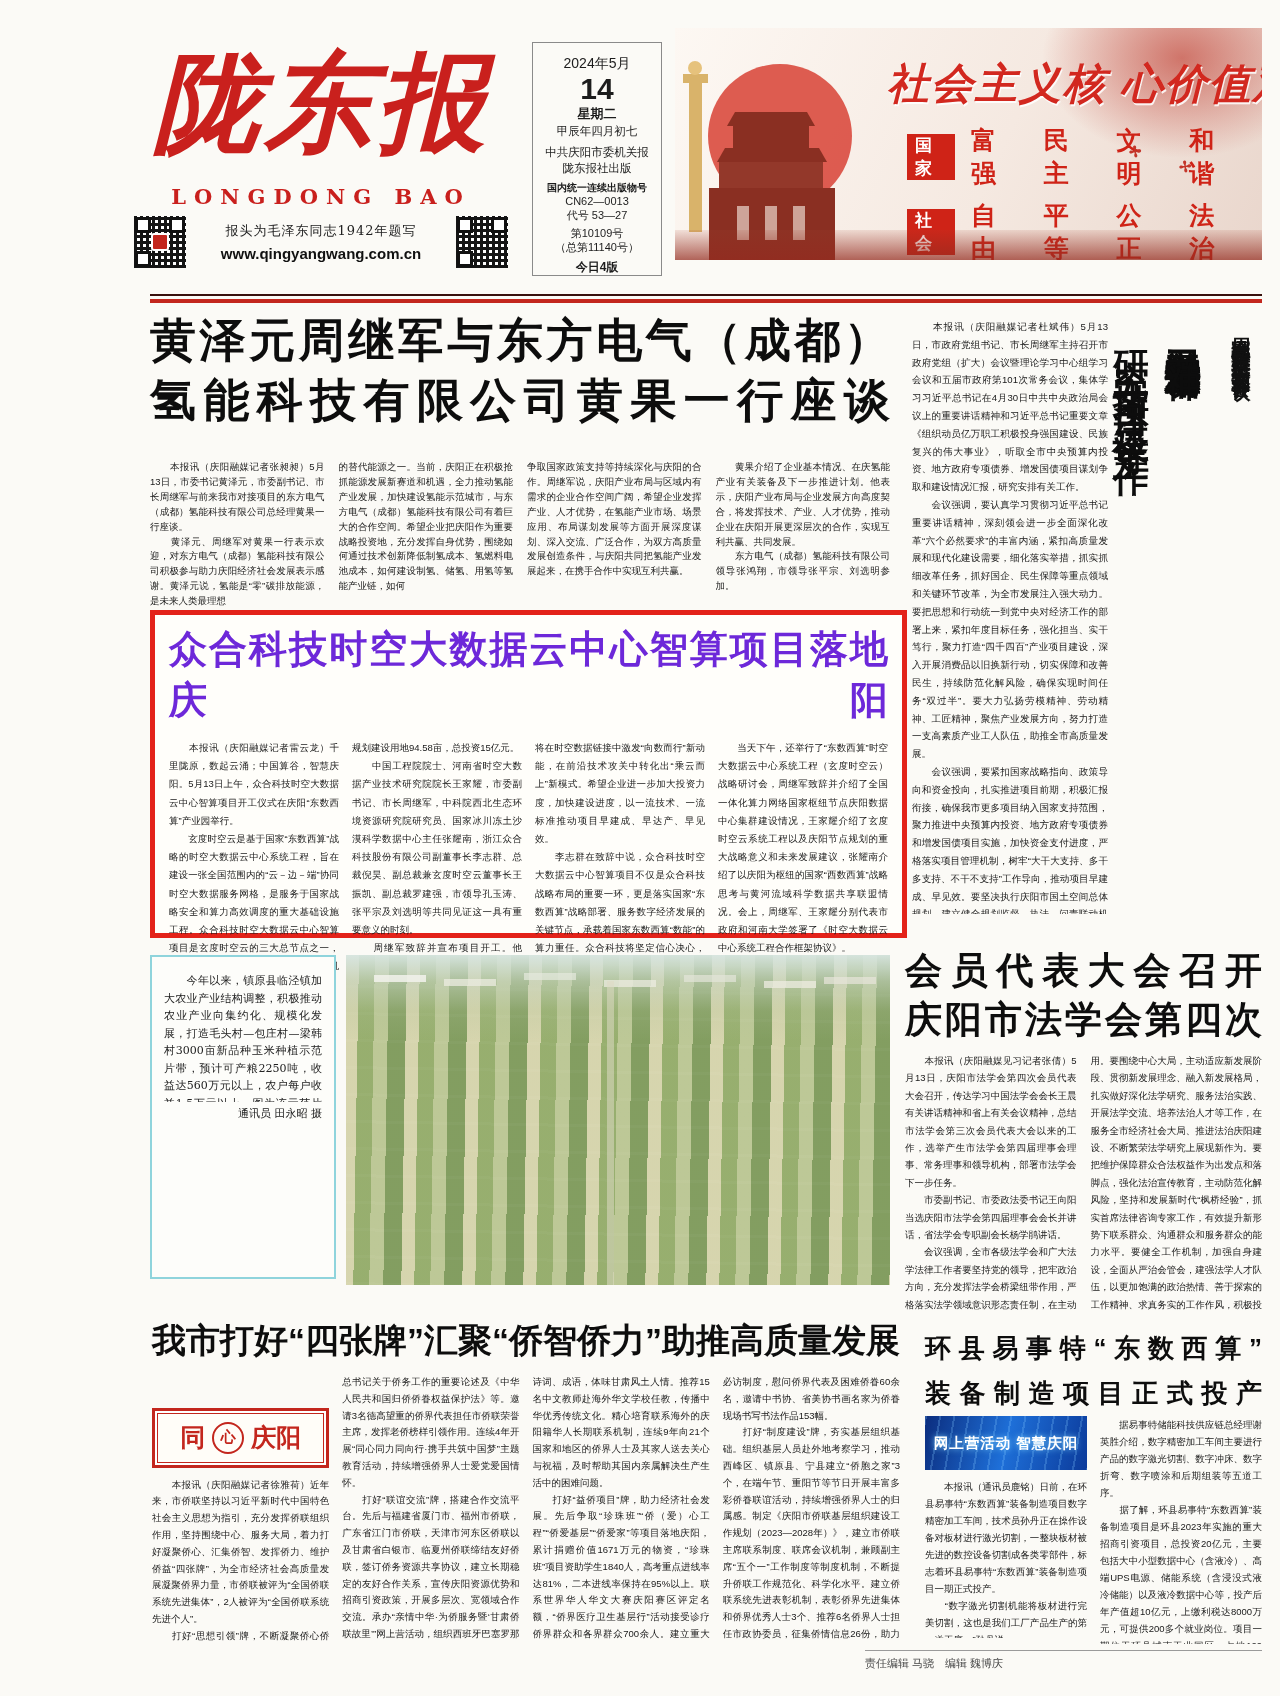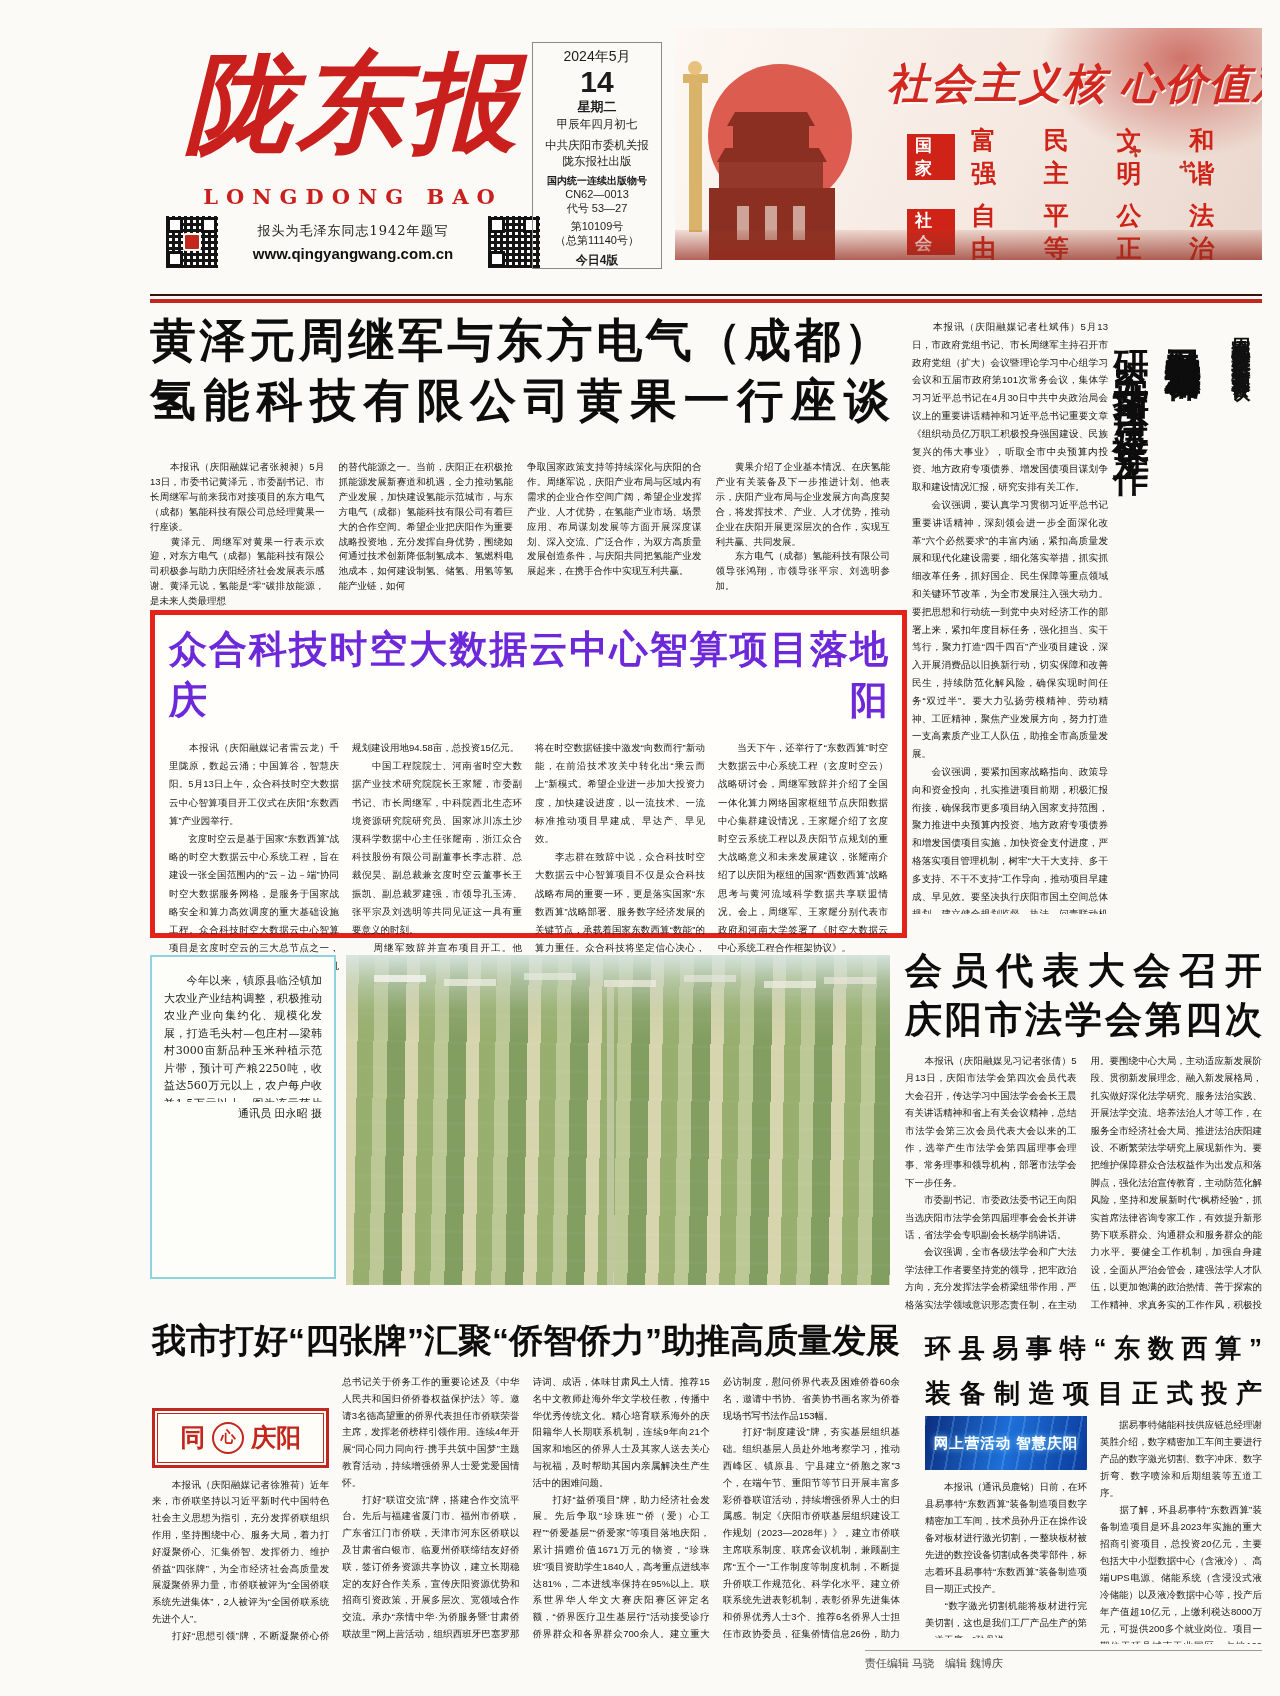--- a/index.html
+++ b/index.html
@@ -1,40 +1,40 @@
 <!DOCTYPE html>
 <html><head>
 <meta charset="utf-8">
 <style>
   html,body{margin:0;padding:0;background:#e8e6e1;}
   .page{position:relative;width:1280px;height:1696px;margin:0 auto;background:#fbfaf6;
         font-family:"Liberation Sans",sans-serif;color:#1c1c1c;overflow:hidden;}
   .abs{position:absolute;}
 
   
-  .masthead{left:166px;top:22px;width:374px;}
+  .masthead{left:134px;top:22px;width:374px;}
   .mast-title{font-family:"DejaVu Serif",serif;font-weight:bold;font-style:italic;
               color:#c9201d;font-size:108px;line-height:160px;text-align:center;letter-spacing:4px;}
   .mast-eng{font-family:"DejaVu Serif",serif;color:#c9201d;font-weight:bold;font-size:21px;
             letter-spacing:8px;text-align:center;margin-top:2px;}
   .mast-row{display:flex;align-items:center;gap:10px;margin-top:7px;}
   .qr{position:relative;width:52px;height:52px;flex:0 0 52px;
       background:repeating-linear-gradient(0deg,#151515 0 3px,transparent 3px 6px),
                  repeating-linear-gradient(90deg,#151515 0 3px,#fff 3px 6px);}
   .qr::before,.qr::after{content:"";position:absolute;width:10px;height:10px;border:3px solid #111;background:#fff;}
   .qr::before{top:1px;left:1px;} .qr::after{top:1px;right:1px;}
   .qr .qr-f3{position:absolute;bottom:1px;left:1px;width:10px;height:10px;border:3px solid #111;background:#fff;}
   .qr .qr-center{position:absolute;inset:17px;background:#c3261d;border-radius:3px;border:2px solid #fff;}
   .mast-notes{flex:1;text-align:center;}
   .mast-note1{font-family:"DejaVu Serif",serif;font-size:13px;letter-spacing:1px;color:#222;}
   .mast-note2{font-size:15px;font-weight:bold;margin-top:5px;color:#111;}
 
   
   .datebox{left:532px;top:42px;width:128px;height:220px;border:1px solid #8a8a8a;
-           text-align:center;padding-top:5px;box-sizing:content-box;}
+           text-align:center;padding-top:12px;box-sizing:content-box;}
   .d-ym{font-size:14px;} .d-day{font-size:30px;font-weight:900;line-height:32px;}
   .d-wd{font-size:13px;font-weight:bold;line-height:18px;} .d-lunar{font-size:11.5px;line-height:16px;margin-bottom:5px;}
   .d-org{font-family:"DejaVu Serif",serif;font-size:11.5px;line-height:16px;}
   .d-issn-label{font-size:10px;font-weight:bold;line-height:13px;margin-top:5px;}
   .d-s{font-size:11px;line-height:14px;} .d-pages{font-size:12px;font-weight:bold;margin-top:5px;}
 
   
   .banner{left:675px;top:28px;width:587px;height:232px;overflow:hidden;
           background:linear-gradient(115deg,#fdf8f3 0%,#f5e9e1 55%,#e9d6cc 100%);}
   .banner-wash{position:absolute;right:-60px;top:-70px;width:280px;height:200px;

